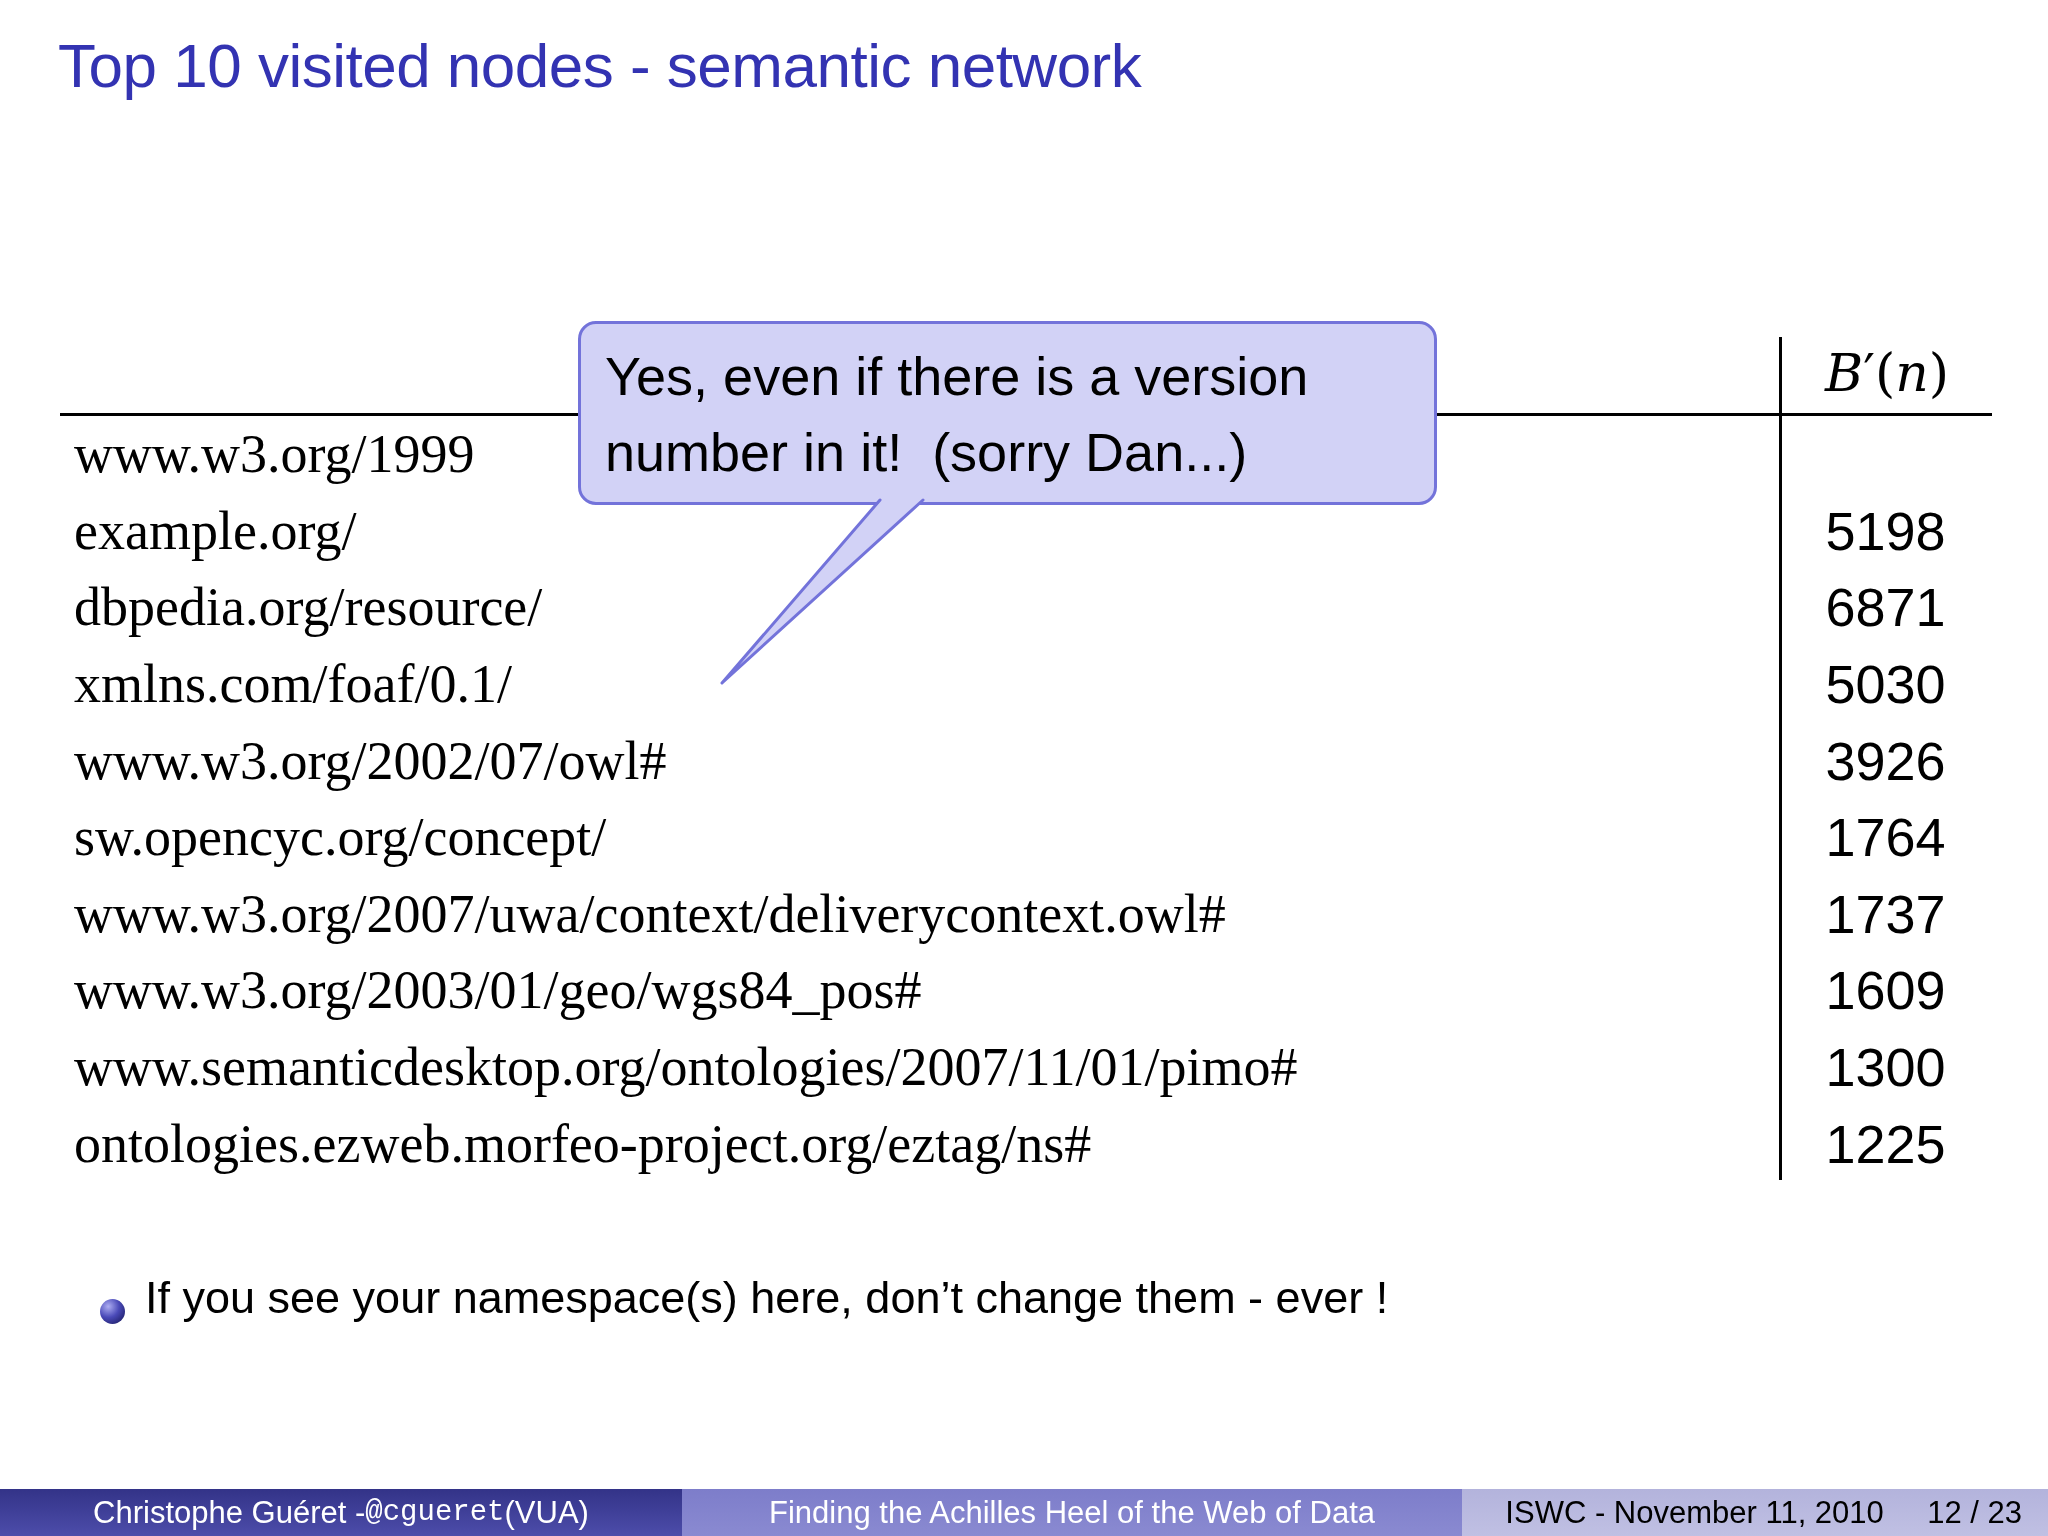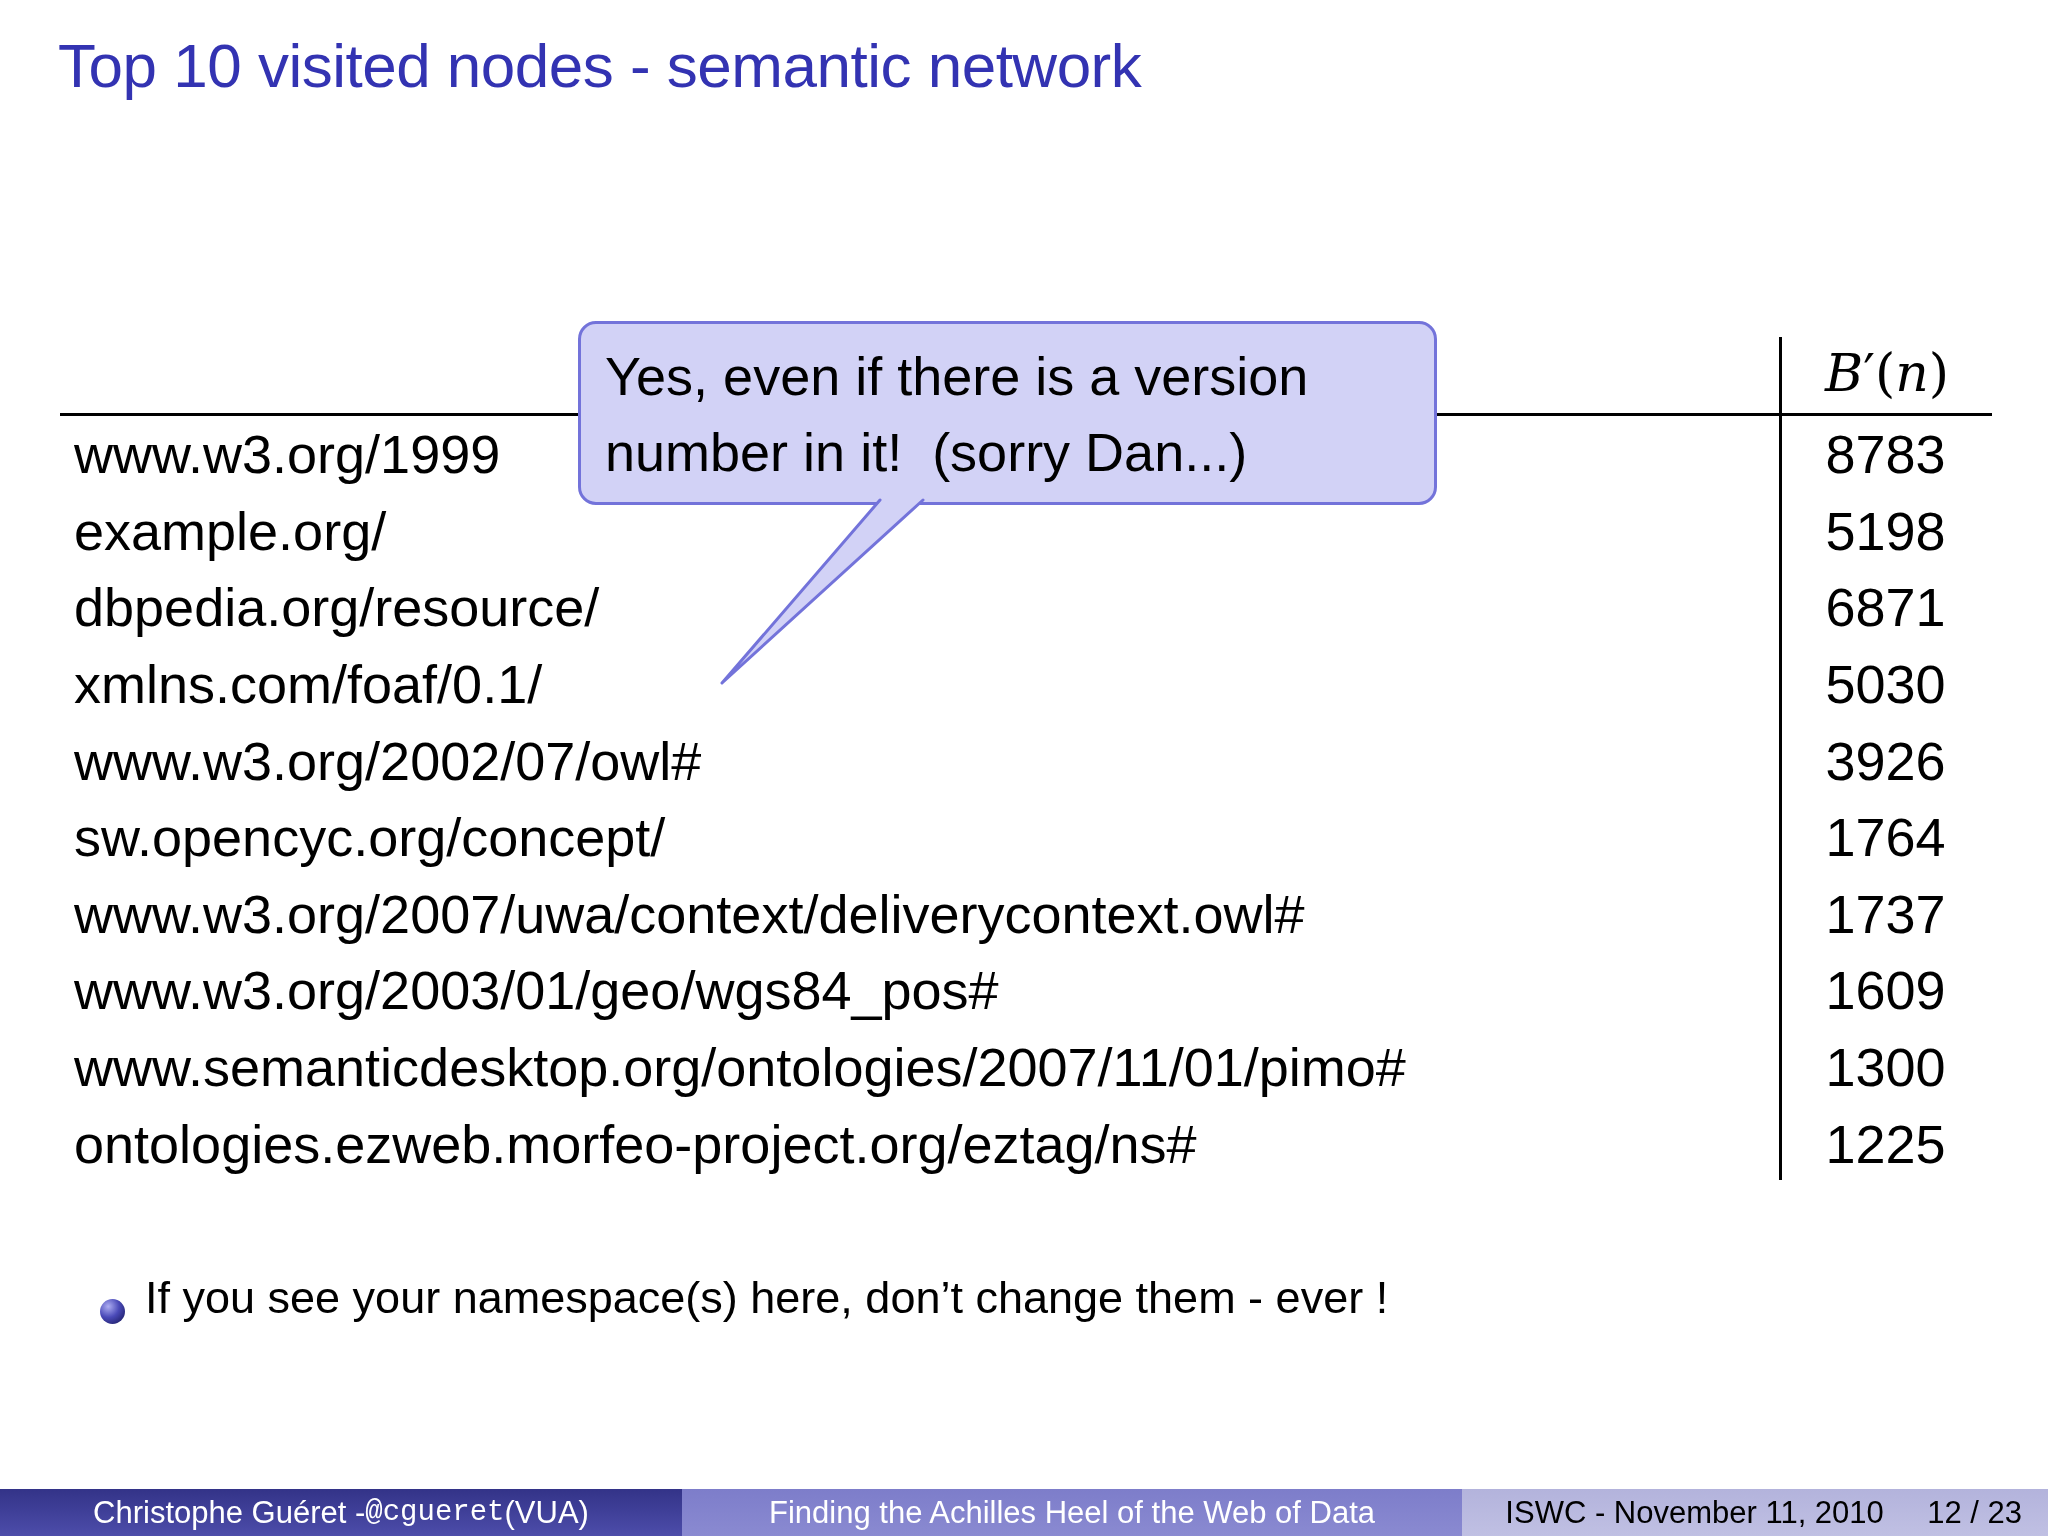--- a/index.html
+++ b/index.html
@@ -26,21 +26,21 @@
     position:absolute; left:1782px; top:335px; width:210px; height:76px;
     display:flex; align-items:center; justify-content:center;
     font-family:"DejaVu Serif", serif; font-size:52px;
   }
   .col-header .it { font-style:italic; }
 
   
   .rows { position:absolute; left:60px; top:416px; width:1932px; }
   .row  { display:flex; align-items:center; height:76.6px; }
   .url  {
-    font-family:Liberation Sans, sans-serif; font-size:54px;
+    font-family:Liberation Serif, serif; font-size:54px;
     padding-left:14px; white-space:nowrap;
   }
   .val  { margin-left:auto; width:213px; text-align:center; font-size:54px; }
 
   
   .bubble {
     position:absolute; left:578px; top:321px; width:805px; height:150px;
     padding:14px 24px; z-index:5;
     background:#D2D2F6; border:3px solid #7373DA; border-radius:18px;
     font-size:54px; line-height:76px; color:#000;
@@ -79,21 +79,20 @@
   <div class="col-header">
     <span class="it">B</span>
       <span>′(</span>
       <span class="it">n</span>
       <span>)</span>
   </div>
 
   <div class="rows">
     <div class="row">
       <span class="url">www.w3.org/1999</span>
-      <span class="val">8783</span>
     </div>
     <div class="row">
       <span class="url">example.org/</span>
       <span class="val">5198</span>
     </div>
     <div class="row">
       <span class="url">dbpedia.org/resource/</span>
       <span class="val">6871</span>
     </div>
     <div class="row">

